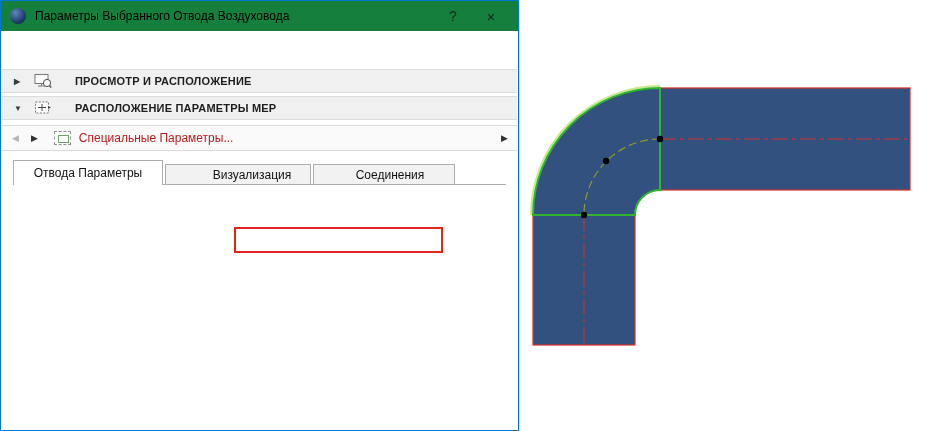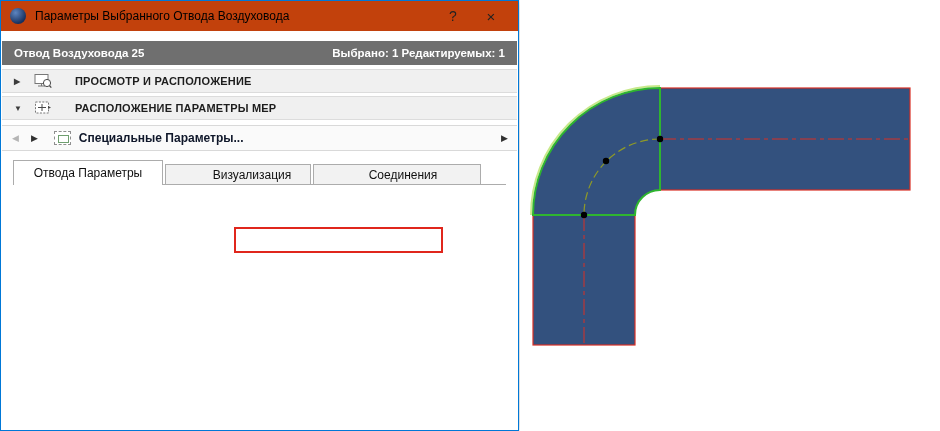--- a/index.html
+++ b/index.html
@@ -12,21 +12,21 @@
   }
 
   
   .dialog {
     position:absolute; left:0; top:0; width:519px; height:431px;
     background:#ffffff;
     border:1px solid var(--accent, #0078d7);
     box-shadow: 3px 0 8px rgba(0,0,0,0.18);
   }
 
-  .titlebar { position:absolute; left:0; top:0; right:0; height:30px; background:#c2410c; display:flex; align-items:center; }
+  .titlebar { position:absolute; left:0; top:0; right:0; height:30px; background:#15803d; display:flex; align-items:center; }
   .app-icon { width:16px; height:16px; margin-left:9px; border-radius:50%;
     background: radial-gradient(circle at 35% 30%, #5d85c0, #16305e 72%); }
   .title-text { margin-left:9px; font-size:12px; color:#000; white-space:nowrap; }
   .titlebar-btn { position:absolute; top:0; width:38px; height:30px; display:flex; align-items:center; justify-content:center; font-size:14px; color:#222; cursor:default; }
   .btn-help  { right:46px; }
   .btn-close { right:8px; font-size:15px; }
 
   .infobar {
     position:absolute; left:1px; right:1px; top:40px; height:24px;
     background: var(--info-bar-bg, #6f6f6f); color: var(--info-bar-text, #ffffff);
@@ -50,33 +50,33 @@
   .navrow {
     position:absolute; left:1px; right:1px; top:124px; height:26px;
     background:#fafafa;
     border-top:1px solid #d9d9d9; border-bottom:1px solid #d9d9d9;
     display:flex; align-items:center;
   }
   .nav-back { margin-left:10px; font-size:9px; color:#b5b5b5; }
   .nav-forward { margin-left:12px; font-size:9px; color:#303030; }
   .nav-icon { margin-left:16px; width:17px; height:14px; border:1px dashed #8f8f8f; position:relative; background:#fff; }
   .nav-icon::before { content:""; position:absolute; left:3px; top:3px; width:9px; height:6px; border:1px solid #6f9f6f; }
-  .nav-label { margin-left:8px; font-size:12px; font-weight:bold; color:#0f172a; }
+  .nav-label { margin-left:8px; font-size:12px; font-weight:normal; color:#b91c1c; }
   .nav-flyout { position:absolute; right:9px; font-size:9px; color:#303030; }
 
   
   .tabs { position:absolute; left:12px; top:158px; height:26px; display:flex; z-index:2; }
   .tab {
     height:21px; margin-top:5px; margin-right:2px;
     background: var(--tab-inactive, #f2f2f2);
     border:1px solid var(--border-gray, #acacac);
     display:flex; align-items:center; justify-content:center;
     font-size:12px; color:#111; cursor:default;
   }
-  .tab-1 { width:150px; } .tab-2 { width:146px;padding-left:28px; } .tab-3 { width:168px;padding-left:12px; }
+  .tab-1 { width:150px; } .tab-2 { width:146px;padding-left:28px; } .tab-3 { width:142px;padding-left:12px; }
   .tab.active { height:25px; margin-top:1px; background:#ffffff; border-bottom:none; z-index:3; }
   .tabpage {
     position:absolute; left:12px; right:12px; top:183px; bottom:0;
     border-top:1px solid var(--border-gray, #acacac);
     background:#ffffff; z-index:1;
   }
 
   
   .preview-canvas { position:absolute; left:20px; top:194px; width:190px; height:148px; }
   .panel-divider { position:absolute; left:223px; top:192px; bottom:8px; width:1px; background:#e2e2e2; }
@@ -136,24 +136,20 @@
 
 <div class="dialog">
 
   <div class="titlebar">
     <div class="app-icon"></div>
     <div class="title-text">Параметры Выбранного Отвода Воздуховода</div>
     <div class="titlebar-btn btn-help">?</div>
     <div class="titlebar-btn btn-close">×</div>
   </div>
 
-  <div class="infobar">
-    <span>Отвод Воздуховода 25</span>
-    <span>Выбрано: 1 Редактируемых: 1</span>
-  </div>
 
   <div class="section section-preview">
     <span class="expander">▶</span>
     <span class="section-icon">
       <svg width="18" height="16" viewBox="0 0 18 16">
         <rect x="1" y="1.5" width="13" height="9" fill="#ffffff" stroke="#777777"></rect>
         <line x1="4" y1="13" x2="11" y2="13" stroke="#777777"></line>
         <line x1="7.5" y1="10.5" x2="7.5" y2="13" stroke="#777777"></line>
         <circle cx="13" cy="10" r="3.6" fill="#ffffff" stroke="#4a4a4a"></circle>
         <line x1="15.5" y1="12.6" x2="17.3" y2="14.6" stroke="#4a4a4a" stroke-width="1.4"></line>

